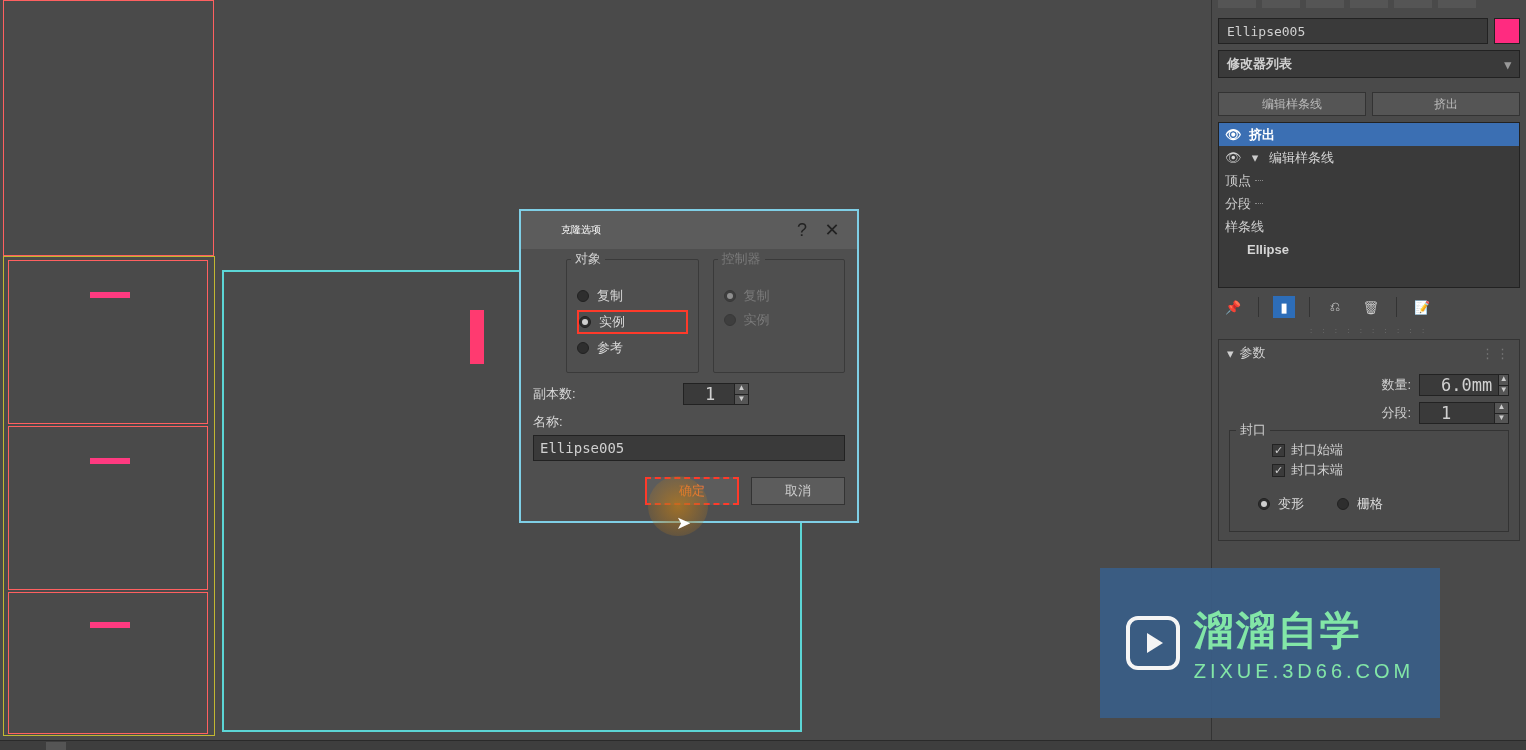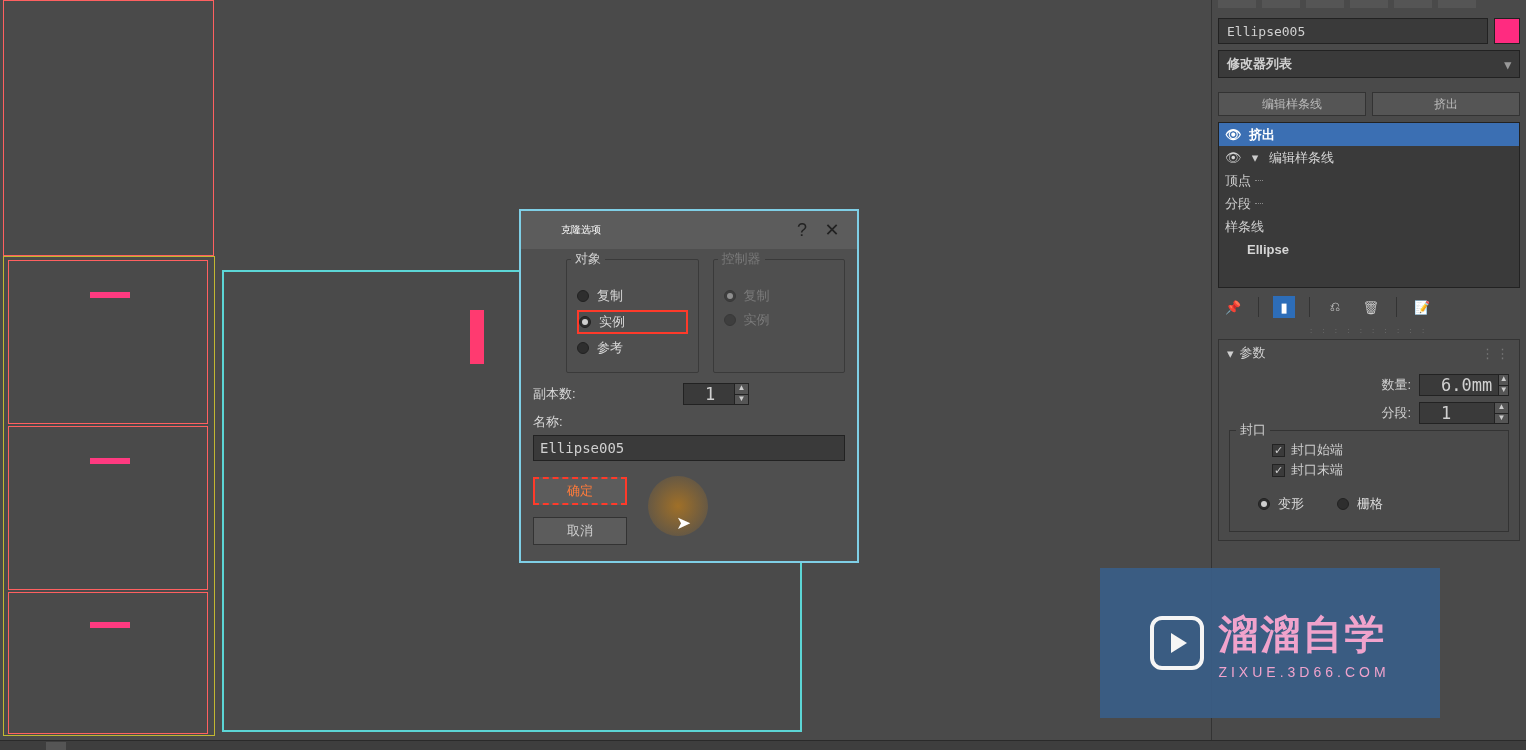--- a/index.html
+++ b/index.html
@@ -41,21 +41,21 @@
 .lbl.dim { color: #7a7a7a; }
 .redbox { border: 2px solid #ff3a2a; }
 .row { display: flex; align-items: center; margin-top: 10px; gap: 10px; }
 .row .lab { width: 140px; color: #d9d9d9; }
 .spin { display: flex; align-items: center; background: #3a3a3a; border: 1px solid #222; height: 22px; width: 66px; }
 .spin-val { flex: 1; padding: 0 6px; color: #d0d0d0; font-family: monospace; font-size: 17px; margin-left: 15px; }
 .spin-btns { width: 14px; display: flex; flex-direction: column; }
 .spin-up, .spin-dn { height: 10px; background: #555; border-left: 1px solid #222; font-size: 8px; text-align: center; line-height: 8px; color: #ccc; }
 .spin-dn { border-top: 1px solid #222; }
 .name-input { width: 100%; height: 26px; background: #3a3a3a; border: 1px solid #222; color: #d0d0d0; padding: 0 6px; font-family: monospace; font-size: 14px; margin-top: 4px; }
-.btns { display: flex; justify-content: flex-end; gap: 12px; margin-top: 16px; flex-direction: column; }
+.btns { display: flex; justify-content: flex-end; gap: 12px; margin-top: 16px; }
 .btn { width: 94px; height: 28px; background: #5c5c5c; border: 1px solid #333; color: #d0d0d0; display: flex; align-items: center; justify-content: center; cursor: pointer; }
 .btn.primary { border: 2px solid #ff3a2a; border-style: dashed solid; color: #ff7b3a; }
 
 
 .click-spot { position: absolute; left: 648px; top: 476px; width: 60px; height: 60px; border-radius: 50%; background: radial-gradient(circle, rgba(180,120,30,.8), rgba(120,80,20,0)); pointer-events: none; }
 .cursor { position: absolute; left: 676px; top: 512px; color: #fff; font-size: 18px; pointer-events: none; }
 
 
 .right { position: absolute; right: 0; top: 0; width: 315px; height: 750px; background: #4a4a4a; border-left: 1px solid #333; }
 .tool-icons { display: flex; gap: 6px; padding: 0 6px 4px 6px; height: 12px; align-items: flex-end; }
@@ -91,23 +91,23 @@
 .fieldset { border: 1px solid #333; margin-top: 6px; padding: 8px 10px; position: relative; }
 .fs-title { position: absolute; top: -10px; left: 6px; background: #4a4a4a; padding: 0 4px; color: #d0d0d0; }
 .cb-row { display: flex; align-items: center; gap: 6px; margin: 2px 0 2px 32px; }
 .cb { width: 13px; height: 13px; background: #3a3a3a; border: 1px solid #222; display: inline-flex; align-items: center; justify-content: center; color: #d0d0d0; font-size: 11px; }
 .rad-row { display: flex; gap: 24px; margin: 6px 0 0 18px; }
 
 
 .watermark { position: absolute; right: 86px; bottom: 32px; width: 340px; height: 150px; background: #3a5d85; display: flex; align-items: center; justify-content: center; gap: 14px; opacity: .95; }
 .wm-logo { width: 54px; height: 54px; border: 4px solid #fff; border-radius: 12px; display: flex; align-items: center; justify-content: center; }
 .wm-play { width: 0; height: 0; border-left: 16px solid #fff; border-top: 10px solid transparent; border-bottom: 10px solid transparent; margin-left: 4px; }
-.wm-text { color: #f9a8d4; }
+.wm-text { color: #86efac; }
 .wm-big { font-size: 40px; font-weight: bold; letter-spacing: 2px; }
-.wm-sm { font-size: 14px; letter-spacing: 4px; margin-top: 2px; }
+.wm-sm { font-size: 20px; letter-spacing: 4px; margin-top: 2px; }
 
 
 .bottombar { position: absolute; left: 0; bottom: 0; width: 100%; height: 10px; background: #3e3e3e; border-top: 1px solid #2a2a2a; }
 .bb-btn { position: absolute; left: 46px; bottom: 0; width: 20px; height: 8px; background: #555; }
 </style>
 </head>
 <body>
 
 <div class="viewport">
   <div class="vp-pane vp-top-left"></div>

